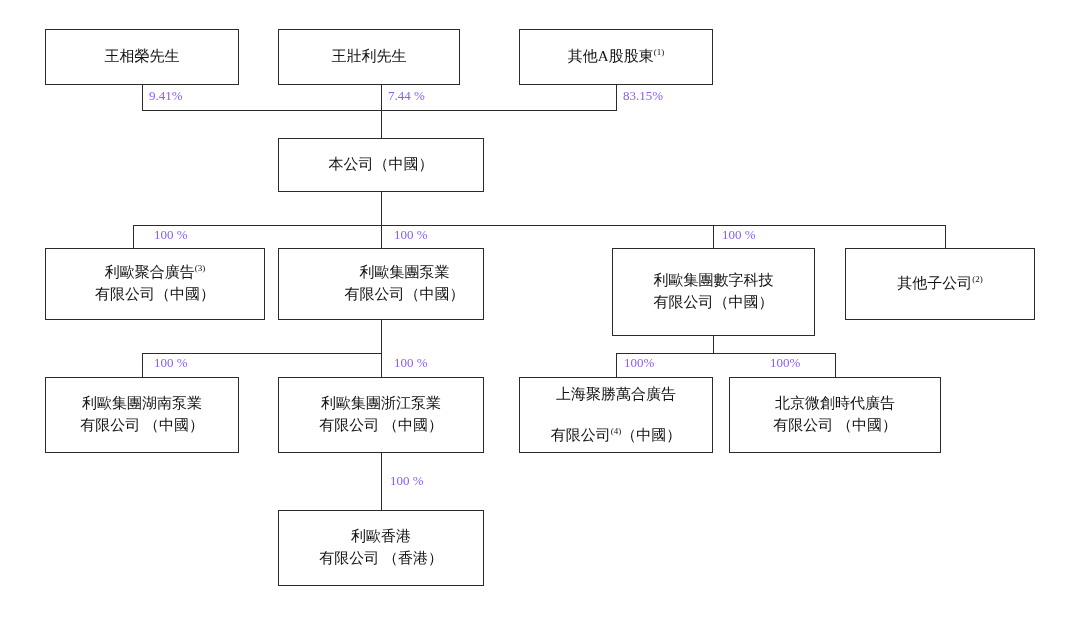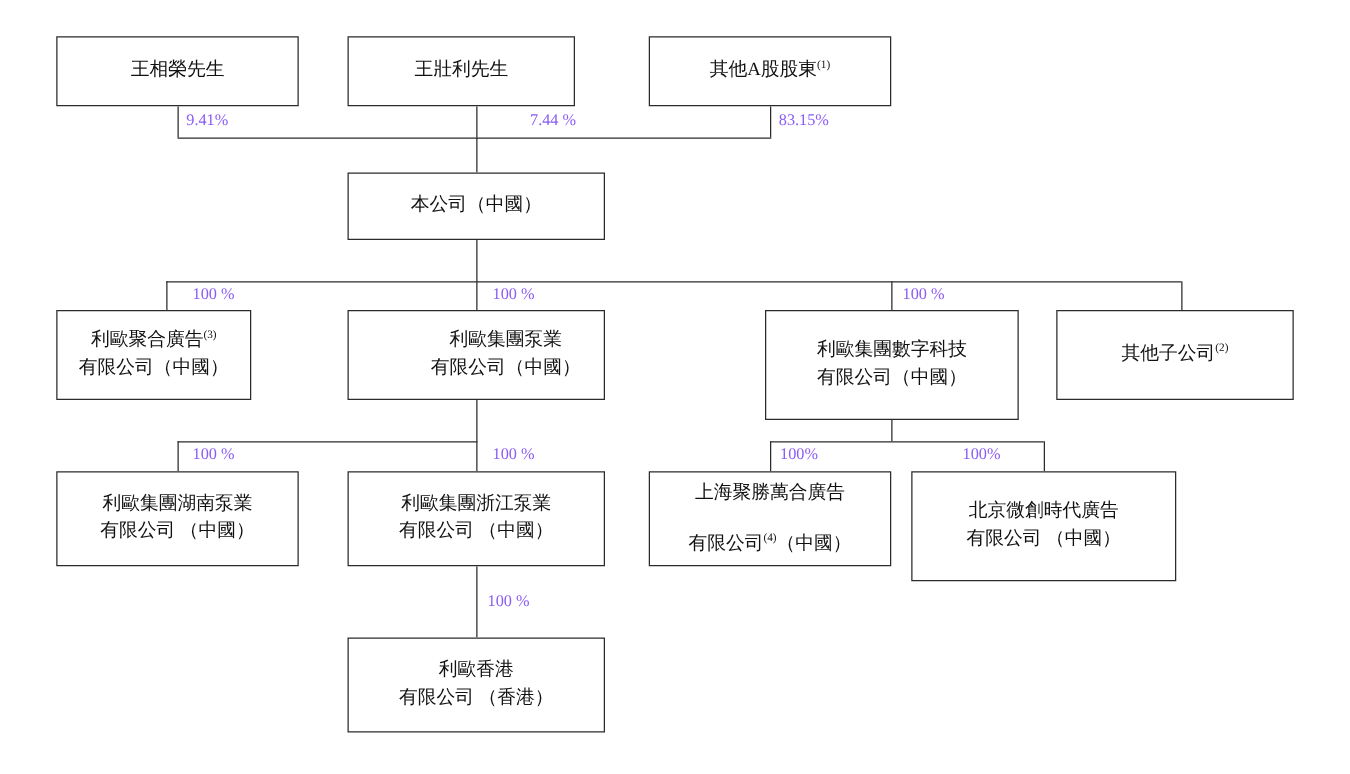--- a/index.html
+++ b/index.html
@@ -71,21 +71,21 @@
   </div>
 
   <div class="node" style="left:519px; top:29px; width:194px; height:56px;">
     <span class="line1"><span>其他A股股東</span><span class="sup">(1)</span></span>
   </div>
 
   <div class="node" style="left:278px; top:138px; width:206px; height:54px;">
     <span class="line1">本公司（中國）</span>
   </div>
 
-  <div class="node" style="left:45px; top:248px; width:156px; height:72px;">
+  <div class="node" style="left:45px; top:248px; width:220px; height:72px;">
     <span class="line1"><span>利歐聚合廣告</span><span class="sup">(3)</span></span>
     <span class="line2">有限公司（中國）</span>
   </div>
 
   <div class="node" style="left:278px; top:248px; width:206px; height:72px;padding-left:47px;">
     <span class="line1">利歐集團泵業</span>
     <span class="line2">有限公司（中國）</span>
   </div>
 
   <div class="node" style="left:612px; top:248px; width:203px; height:88px;">
@@ -105,38 +105,38 @@
   <div class="node" style="left:278px; top:377px; width:206px; height:76px;">
     <span class="line1">利歐集團浙江泵業</span>
     <span class="line2">有限公司 （中國）</span>
   </div>
 
   <div class="node" style="left:519px; top:377px; width:194px; height:76px;gap:19px;">
     <span class="line1">上海聚勝萬合廣告</span>
     <span class="line2"><span>有限公司</span><span class="sup">(4)</span><span>（中國）</span></span>
   </div>
 
-  <div class="node" style="left:729px; top:377px; width:212px; height:88px;">
+  <div class="node" style="left:729px; top:377px; width:212px; height:76px;">
     <span class="line1">北京微創時代廣告</span>
     <span class="line2">有限公司 （中國）</span>
   </div>
 
   <div class="node" style="left:278px; top:510px; width:206px; height:76px;">
     <span class="line1">利歐香港</span>
     <span class="line2">有限公司 （香港）</span>
   </div>
 
   <div class="conn v" style="left:142px; top:85px; height:25px;"></div>
   <div class="conn v" style="left:381px; top:85px; height:25px;"></div>
   <div class="conn v" style="left:616px; top:85px; height:25px;"></div>
   <div class="conn h" style="left:142px; top:110px; width:475px;"></div>
   <div class="conn v" style="left:381px; top:110px; height:28px;"></div>
 
   <div class="pct" style="left:147px; top:88px;">9.41%</div>
-  <div class="pct" style="left:386px; top:88px;margin-left:36px;">7.44 %</div>
+  <div class="pct" style="left:386px; top:88px;">7.44 %</div>
   <div class="pct" style="left:621px; top:88px;">83.15%</div>
 
   <div class="conn v" style="left:381px; top:192px; height:33px;"></div>
   <div class="conn h" style="left:133px; top:225px; width:812px;"></div>
   <div class="conn v" style="left:133px; top:225px; height:23px;"></div>
   <div class="conn v" style="left:381px; top:225px; height:23px;"></div>
   <div class="conn v" style="left:713px; top:225px; height:23px;"></div>
   <div class="conn v" style="left:945px; top:225px; height:23px;"></div>
 
   <div class="pct" style="left:152px; top:227px;">100 %</div>

